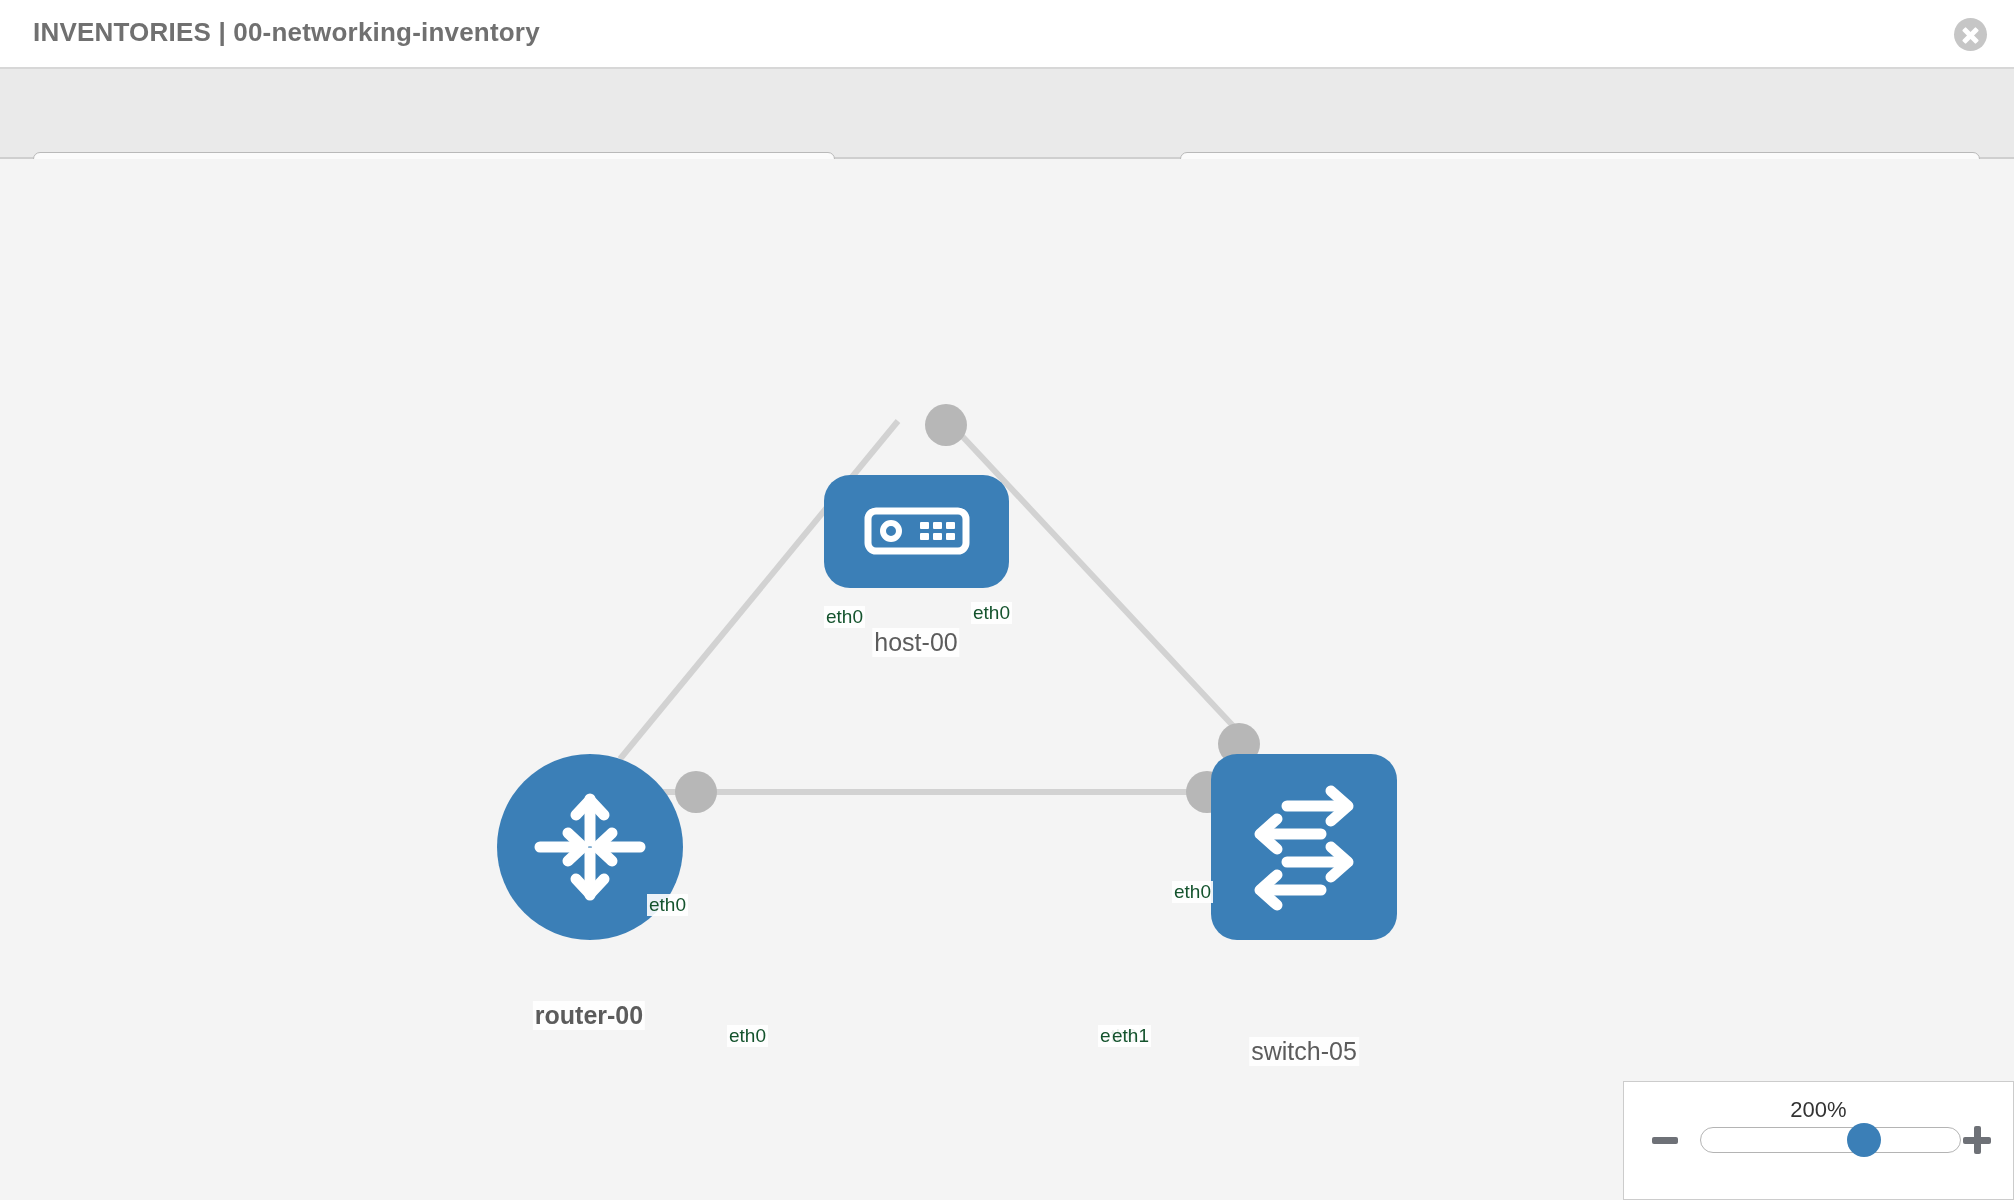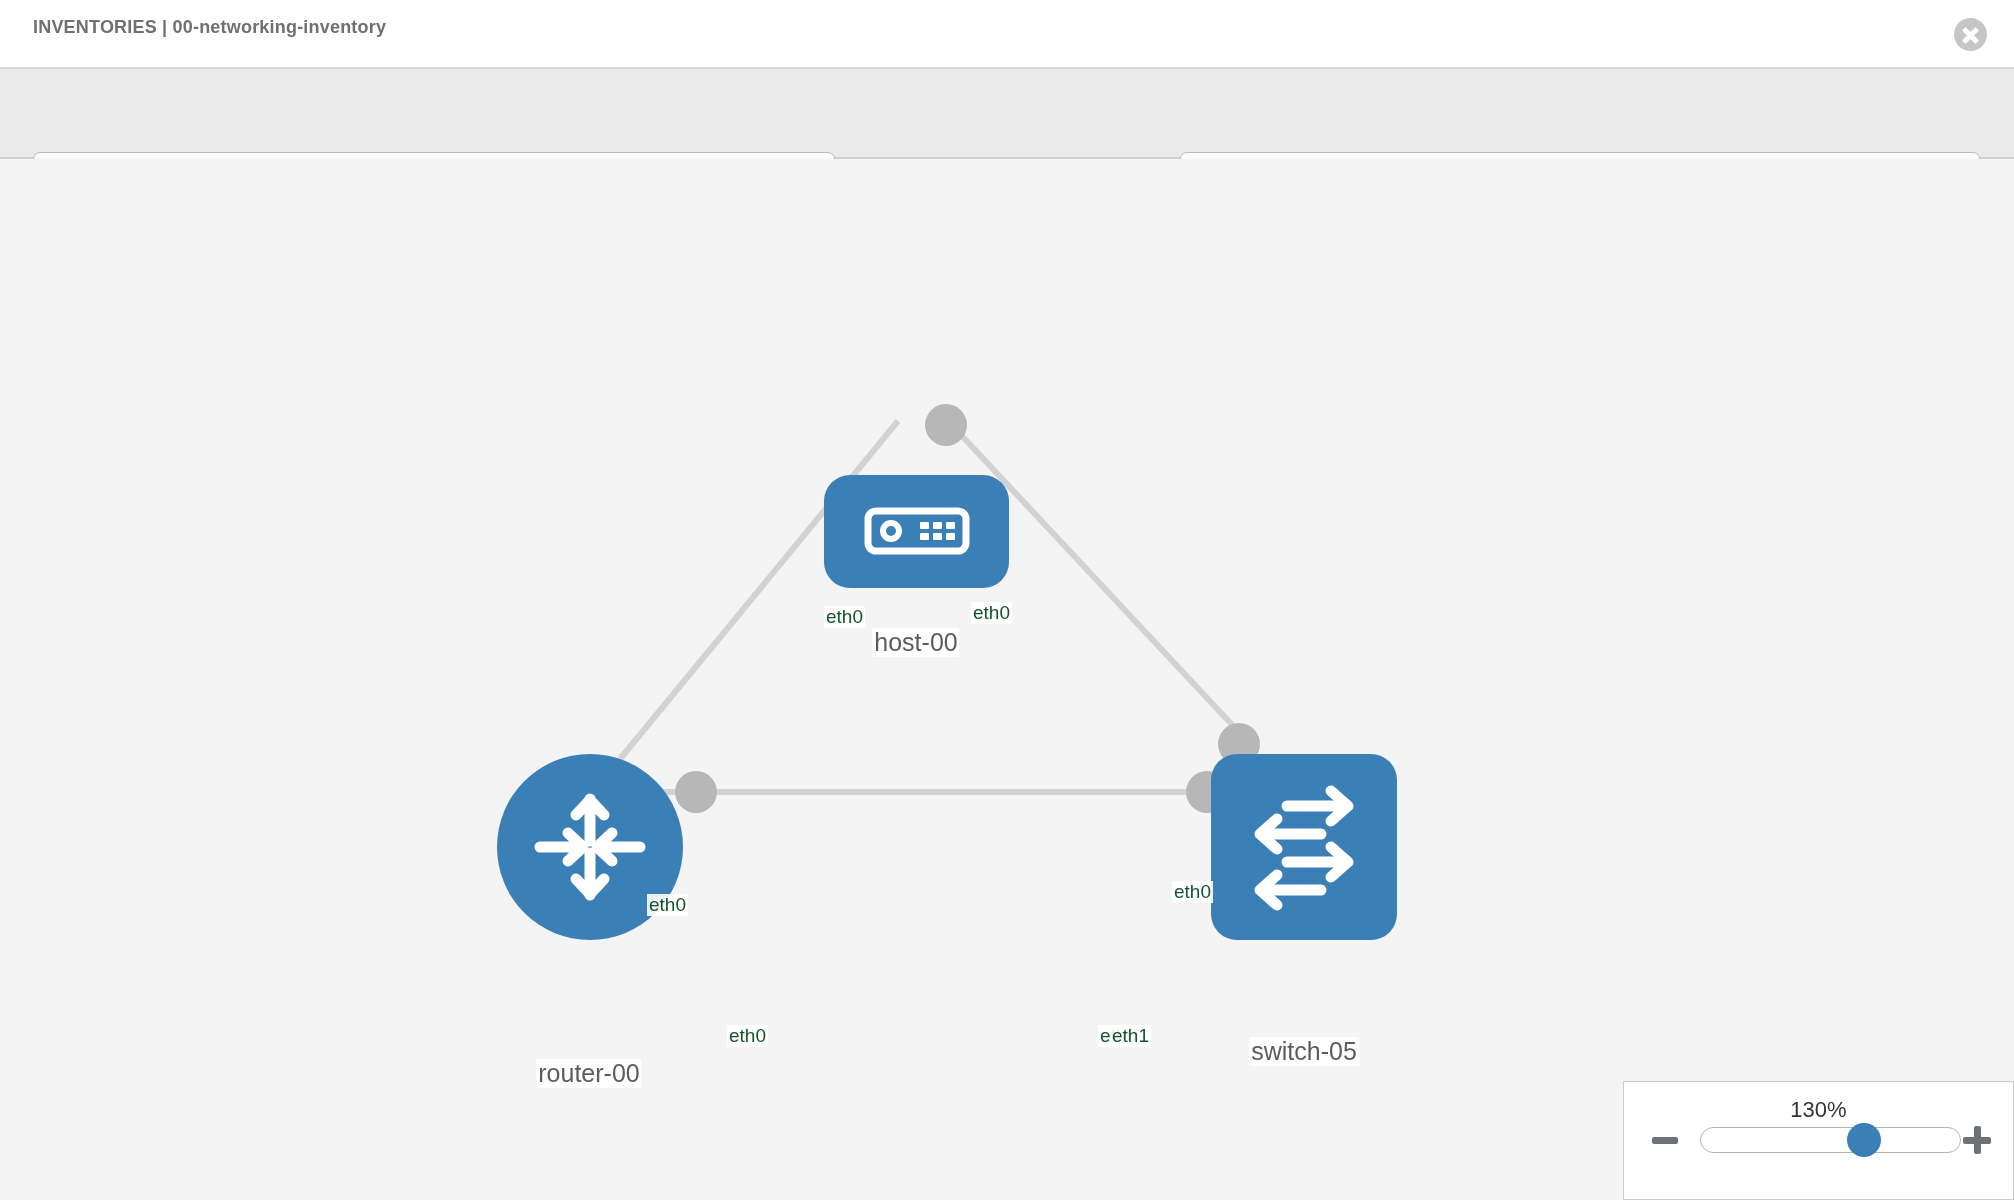--- a/index.html
+++ b/index.html
@@ -26,21 +26,21 @@
     width: 2014px;
     height: 69px;
     background: #ffffff;
     border-bottom: 2px solid #d7d7d7;
     box-sizing: border-box;
   }
   .header-title {
     position: absolute;
     left: 33px;
     top: 17px;
-    font-size: 18px;
+    font-size: 26px;
     font-weight: bold;
     color: #707070;
     letter-spacing: 0.2px;
     white-space: nowrap;
   }
   .close-btn {
     position: absolute;
     right: 27px;
     top: 18px;
     width: 33px;
@@ -327,21 +327,21 @@
           <polyline points="46,28 60,13 74,28"></polyline>
           <line x1="60" y1="108" x2="60" y2="66"></line>
           <polyline points="46,92 60,107 74,92"></polyline>
           <line x1="10" y1="60" x2="52" y2="60"></line>
           <polyline points="38,46 53,60 38,74"></polyline>
           <line x1="110" y1="60" x2="68" y2="60"></line>
           <polyline points="82,46 67,60 82,74"></polyline>
         </g>
       </svg>
     </div>
-    <div class="node-label" style="left:589px; top:868px;">router-00</div>
+    <div class="node-label" style="left:589px; top:810px;font-weight:bold;">router-00</div>
 
     <div class="node" style="left:1211px; top:595px;">
       <div class="node-shape rounded" style="left:0; top:0; width:186px; height:186px;"></div>
       <svg style="position:absolute; left:28px; top:28px; width:130px; height:130px;" viewBox="0 0 130 130" xmlns="http://www.w3.org/2000/svg">
         <g fill="none" stroke="#ffffff" stroke-width="11" stroke-linecap="round" stroke-linejoin="round">
           <line x1="48" y1="24" x2="108" y2="24"></line>
           <polyline points="92,9 109,24 92,39"></polyline>
           <line x1="22" y1="52" x2="82" y2="52"></line>
           <polyline points="38,37 21,52 38,67"></polyline>
           <line x1="48" y1="80" x2="108" y2="80"></line>
@@ -363,21 +363,21 @@
 
     <div class="iface-label" style="left:727px; top:866px;">eth0</div>
 
     <div class="iface-label" style="left:1098px; top:866px;">eth0</div>
 
     <div class="iface-label" style="left:1110px; top:866px;">eth1</div>
 
   </div>
 
   <div class="zoom-widget">
-    <div class="zoom-percent">130%</div>
+    <div class="zoom-percent">200%</div>
 
     <div class="zoom-minus"></div>
 
     <div class="zoom-track">
       <div class="zoom-thumb" id="zoom-thumb" style="left: 63%;"></div>
     </div>
 
     <div class="zoom-plus"></div>
   </div>
 

